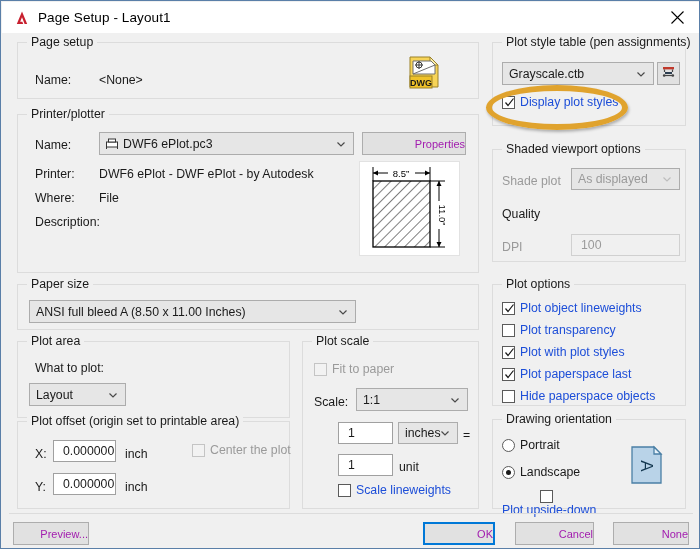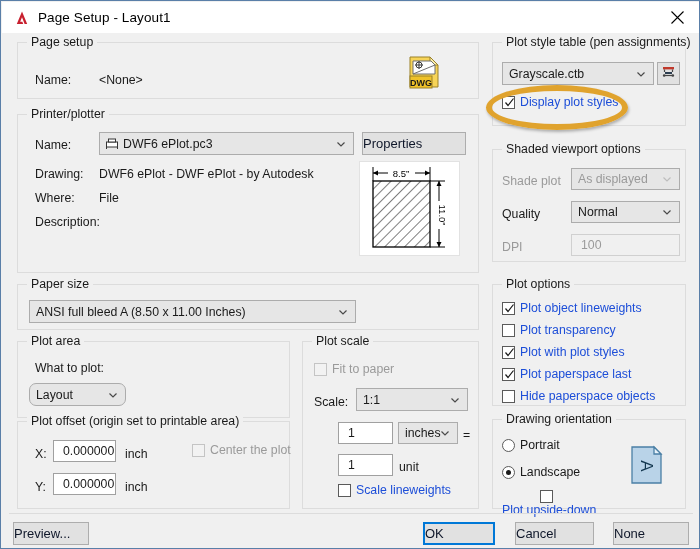--- a/index.html
+++ b/index.html
@@ -93,22 +93,22 @@
     display: flex; align-items: center;
     padding-left: 9px;
     font-size: 12.3px; color: #1a1a1a;
   }
   .textbox.disabled { background:#f0f0f0; border-color:#d0d0d0; color:#9a9a9a; }
 
   .btn {
     position: absolute;
     background: #e1e1e1;
     border: 1px solid #adadad;
-    display: flex; align-items: center; justify-content: flex-start;
-    font-size: 13px; color: #0f172a;
+    display: flex; align-items: center; justify-content: flex-end;
+    font-size: 11px; color: #a21caf;
   }
   .btn.default {
     border: 2px solid #0078d7;
     background: #e1e1e1;
   }
   .iconbtn {
     position: absolute;
     background: #e1e1e1;
     border: 1px solid #adadad;
     display: flex; align-items: center; justify-content: center;
@@ -231,21 +231,21 @@
         <svg width="10" height="10" viewBox="0 0 10 10">
             <path d="M1.5 3.5 L5 7 L8.5 3.5" stroke="#4a4a4a" stroke-width="1.2" fill="none"></path>
           </svg>
       </span>
     </div>
 
     <div class="btn" style="left:344px; top:17px; width:104px; height:23px;">
       <span>Properties</span>
     </div>
 
-    <span class="lbl" style="left:17px; top:52px;">Drawing:</span>
+    <span class="lbl" style="left:17px; top:52px;">Printer:</span>
     <span class="lbl" style="left:81px; top:52px;">DWF6 ePlot - DWF ePlot - by Autodesk</span>
 
     <span class="lbl" style="left:17px; top:76px;">Where:</span>
     <span class="lbl" style="left:81px; top:76px;">File</span>
 
     <span class="lbl" style="left:17px; top:100px;">Description:</span>
     <span class="lbl" style="left:110px; top:100px;"></span>
 
     <div class="paper-preview" style="left:341px; top:46px; width:101px; height:95px;">
       <svg width="99" height="93" viewBox="0 0 99 93">
@@ -279,21 +279,21 @@
         <svg width="10" height="10" viewBox="0 0 10 10">
             <path d="M1.5 3.5 L5 7 L8.5 3.5" stroke="#4a4a4a" stroke-width="1.2" fill="none"></path>
           </svg>
       </span>
     </div>
   </div>
 
   <div class="group" style="left:16px; top:340px; width:273px; height:77px;">
     <span class="legend">Plot area</span>
     <span class="lbl" style="left:17px; top:19px;">What to plot:</span>
-    <div class="combo" style="left:11px; top:41px; width:97px; height:23px;border-radius:7px;">
+    <div class="combo" style="left:11px; top:41px; width:97px; height:23px;">
       <span class="ctext">Layout</span>
       <span class="arrow">
         <svg width="10" height="10" viewBox="0 0 10 10">
             <path d="M1.5 3.5 L5 7 L8.5 3.5" stroke="#4a4a4a" stroke-width="1.2" fill="none"></path>
           </svg>
       </span>
     </div>
   </div>
 
   <div class="group" style="left:16px; top:420px; width:273px; height:88px;">
@@ -400,28 +400,20 @@
     <div class="combo disabled" style="left:78px; top:18px; width:109px; height:22px;">
       <span class="ctext">As displayed</span>
       <span class="arrow">
         <svg width="10" height="10" viewBox="0 0 10 10">
             <path d="M1.5 3.5 L5 7 L8.5 3.5" stroke="#bdbdbd" stroke-width="1.2" fill="none"></path>
           </svg>
       </span>
     </div>
 
     <span class="lbl" style="left:9px; top:57px;">Quality</span>
-    <div class="combo" style="left:78px; top:51px; width:109px; height:22px;">
-      <span class="ctext">Normal</span>
-      <span class="arrow">
-        <svg width="10" height="10" viewBox="0 0 10 10">
-            <path d="M1.5 3.5 L5 7 L8.5 3.5" stroke="#4a4a4a" stroke-width="1.2" fill="none"></path>
-          </svg>
-      </span>
-    </div>
 
     <span class="lbl dim" style="left:9px; top:90px;">DPI</span>
     <div class="textbox disabled" style="left:78px; top:84px; width:109px; height:22px;">
       <span>100</span>
     </div>
   </div>
 
   <div class="group" style="left:491px; top:283px; width:194px; height:122px;">
     <span class="legend">Plot options</span>
 

